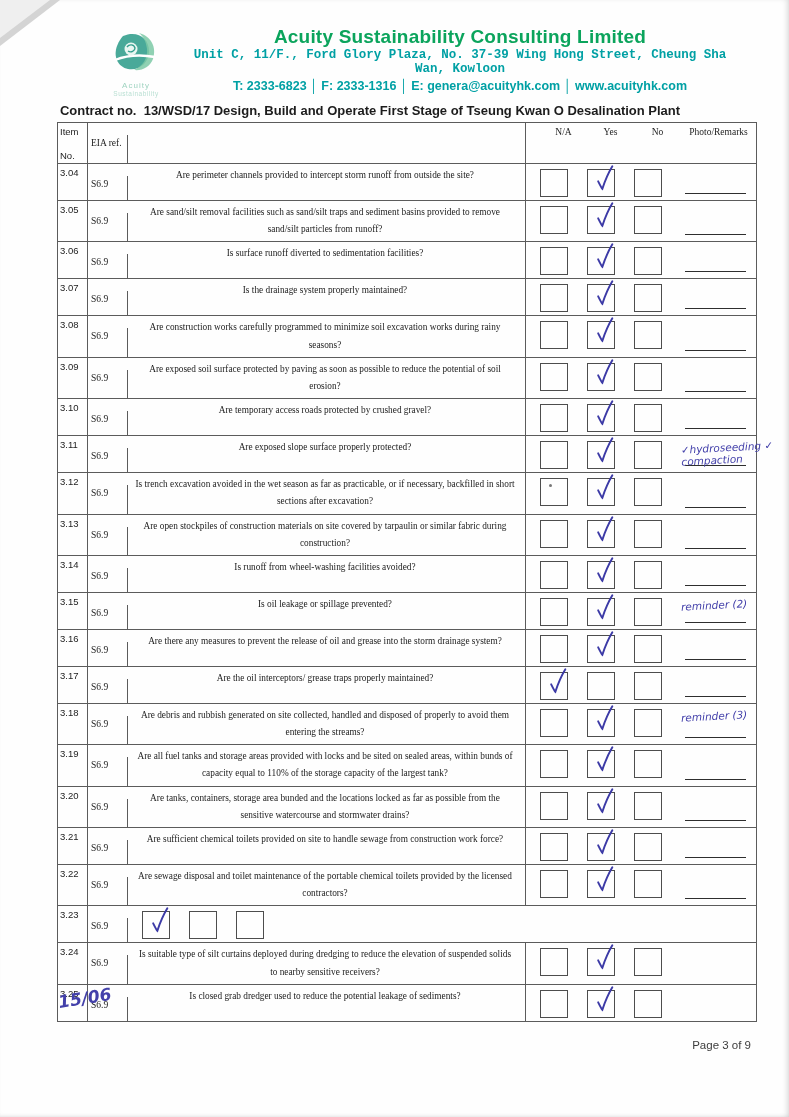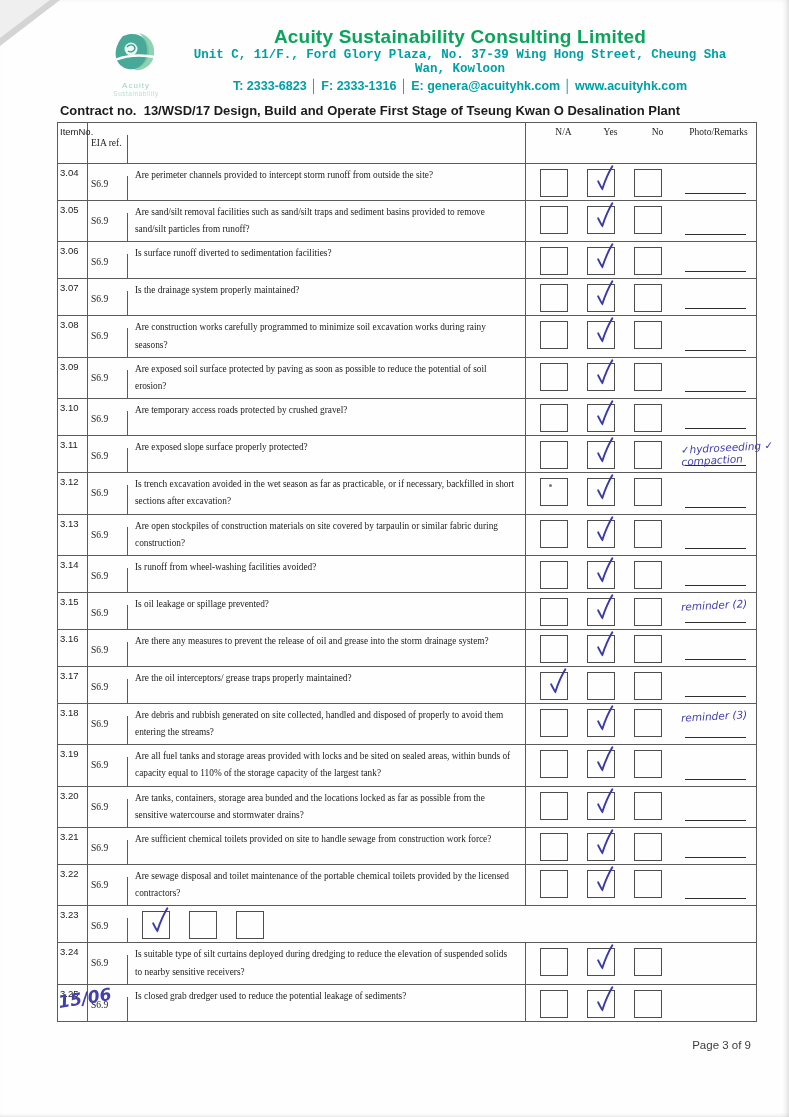--- a/index.html
+++ b/index.html
@@ -26,24 +26,24 @@
 
   
   .tbl{position:absolute;left:57px;top:122px;width:698px;border:1px solid #5b5b5b;
         font-family:"Liberation Serif",serif;color:#222;}
   .trow,.thead{display:flex;border-bottom:1px solid #5b5b5b;}
   .trow:last-child{border-bottom:none;}
   .c-item{width:26px;border-right:1px solid #5b5b5b;padding:3px 1px 0 2px;font-size:9.5px;
         font-family:"Liberation Sans",sans-serif;}
   .c-eia{width:36px;border-right:1px solid #5b5b5b;padding:3px 0 0 3px;font-size:9.5px;margin-top:12px;}
   .c-q{flex:0 0 380px;border-right:1px solid #5b5b5b;padding:3px 10px 3px 7px;
-        font-size:9.3px;line-height:1.85;}
+        font-size:9.3px;line-height:1.85;text-align:center;}
   .c-checks{flex:1;display:flex;padding:5px 0 0 14px;position:relative;}
   .thead{height:40px;}
-  .thead .c-item{display:flex;flex-direction:row;justify-content:space-between;padding-bottom:2px;}
+  .thead .c-item{display:flex;flex-direction:column;justify-content:space-between;padding-bottom:2px;}
   .thead .c-checks{padding-top:4px;font-size:9.5px;}
   .hlbl{width:47px;text-align:center;}
   .hlbl.photo{flex:1;text-align:center;font-family:Liberation Serif, serif;}
   .trow{min-height:36px;}
   .boxwrap{position:relative;width:28px;height:28px;margin-right:19px;flex:none;}
   .box{position:absolute;inset:0;border:1.5px solid #4d4d4d;background:transparent;}
   .check{position:absolute;width:20px;height:28px;left:7px;top:-5px;z-index:2;}
   .check path{stroke:#3c3aa6;stroke-width:2.3;fill:none;stroke-linecap:round;}
   .na-dot{position:absolute;left:9px;top:6px;width:3px;height:3px;border-radius:50%;
         background:#777;}

